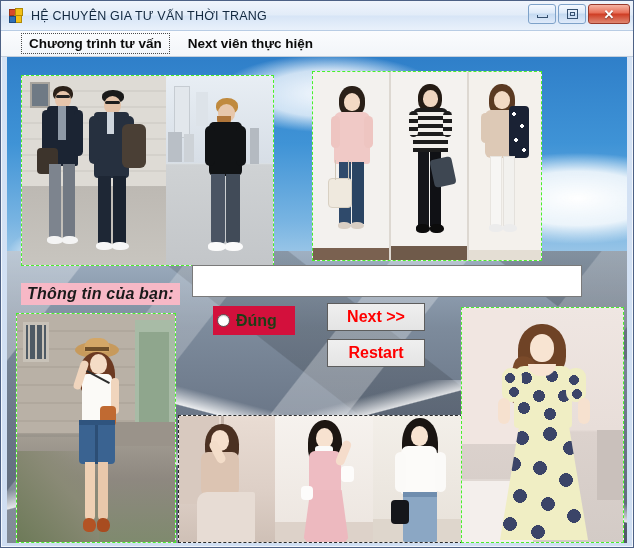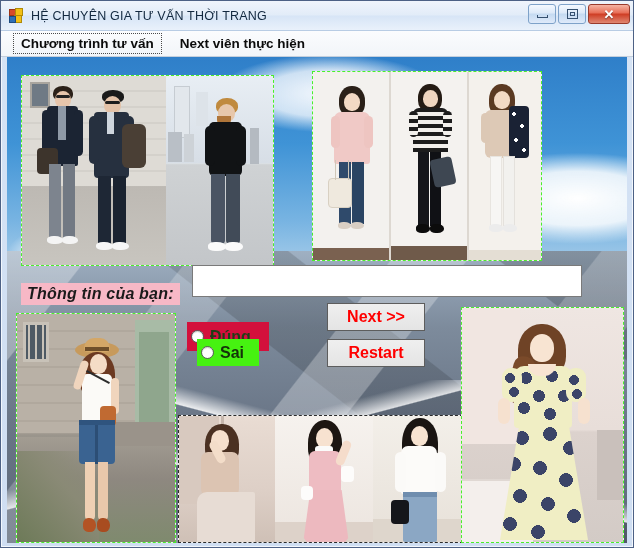--- a/index.html
+++ b/index.html
@@ -43,21 +43,21 @@
   .wbtn .min-g{width:11px;height:3px;border:1px solid #35506f;border-top:none;box-sizing:border-box;background:transparent;margin-top:5px;}
   .wbtn .max-g{width:11px;height:10px;border:1px solid #35506f;box-sizing:border-box;position:relative;}
   .wbtn .max-g:after{content:"";position:absolute;left:2px;top:2px;right:2px;bottom:2px;border:1px solid #35506f;}
   .wbtn .close-g{color:#ffffff;font-size:13px;font-weight:bold;line-height:1;text-shadow:0 1px 1px rgba(0,0,0,.45);}
 
   
   .menustrip{
     position:absolute;left:0;top:30px;width:632px;height:26px;
     background:linear-gradient(to bottom,#fbfcfe 0%,#f2f5f9 100%);
     border-bottom:1px solid #c4cfdd;
-    display:flex;align-items:center;box-sizing:border-box;padding-left:12px;
+    display:flex;align-items:center;box-sizing:border-box;padding-left:20px;
   }
   .menuitem{
     font-size:13.5px;font-weight:bold;color:#0b0b0b;padding:2px 7px;margin-right:10px;
     white-space:nowrap;box-sizing:border-box;border:1px solid transparent;
   }
   .menuitem.focused{border:1px dotted #4a4a4a;}
 
   
   .client{
     position:absolute;left:6px;top:56px;width:620px;height:486px;overflow:hidden;
@@ -416,29 +416,25 @@
                  radial-gradient(circle 7px at 10px 100px,#3b4468 96%,transparent 100%),
                  radial-gradient(circle 7px at 38px 108px,#3b4468 96%,transparent 100%);"></div>
         </div>
       </div>
     </div>
 
     <div class="lbl-info" style="left:14px;top:210px;margin-top:16px;">Thông tin của bạn:</div>
 
     <input class="txtbox" style="left: 185px; top: 208px; width: 390px; height: 32px;" value="" placeholder="">
 
-    <div class="radio r-dung" style="left:180px;top:249px;width:82px;height:29px;margin-top:16px;">
+    <div class="radio r-dung" style="left:206px;top:249px;width:82px;height:29px;">
       <span class="dot"></span>
       <span>Đúng</span>
     </div>
 
-    <div class="radio r-sai" style="left:190px;top:282px;width:62px;height:27px;">
-      <span class="dot"></span>
-      <span>Sai</span>
-    </div>
 
     <div class="btn" style="left:320px;top:246px;width:98px;height:28px;">
       <span>Next &gt;&gt;</span>
     </div>
 
     <div class="btn" style="left:320px;top:282px;width:98px;height:28px;">
       <span>Restart</span>
     </div>
 
   </div>

